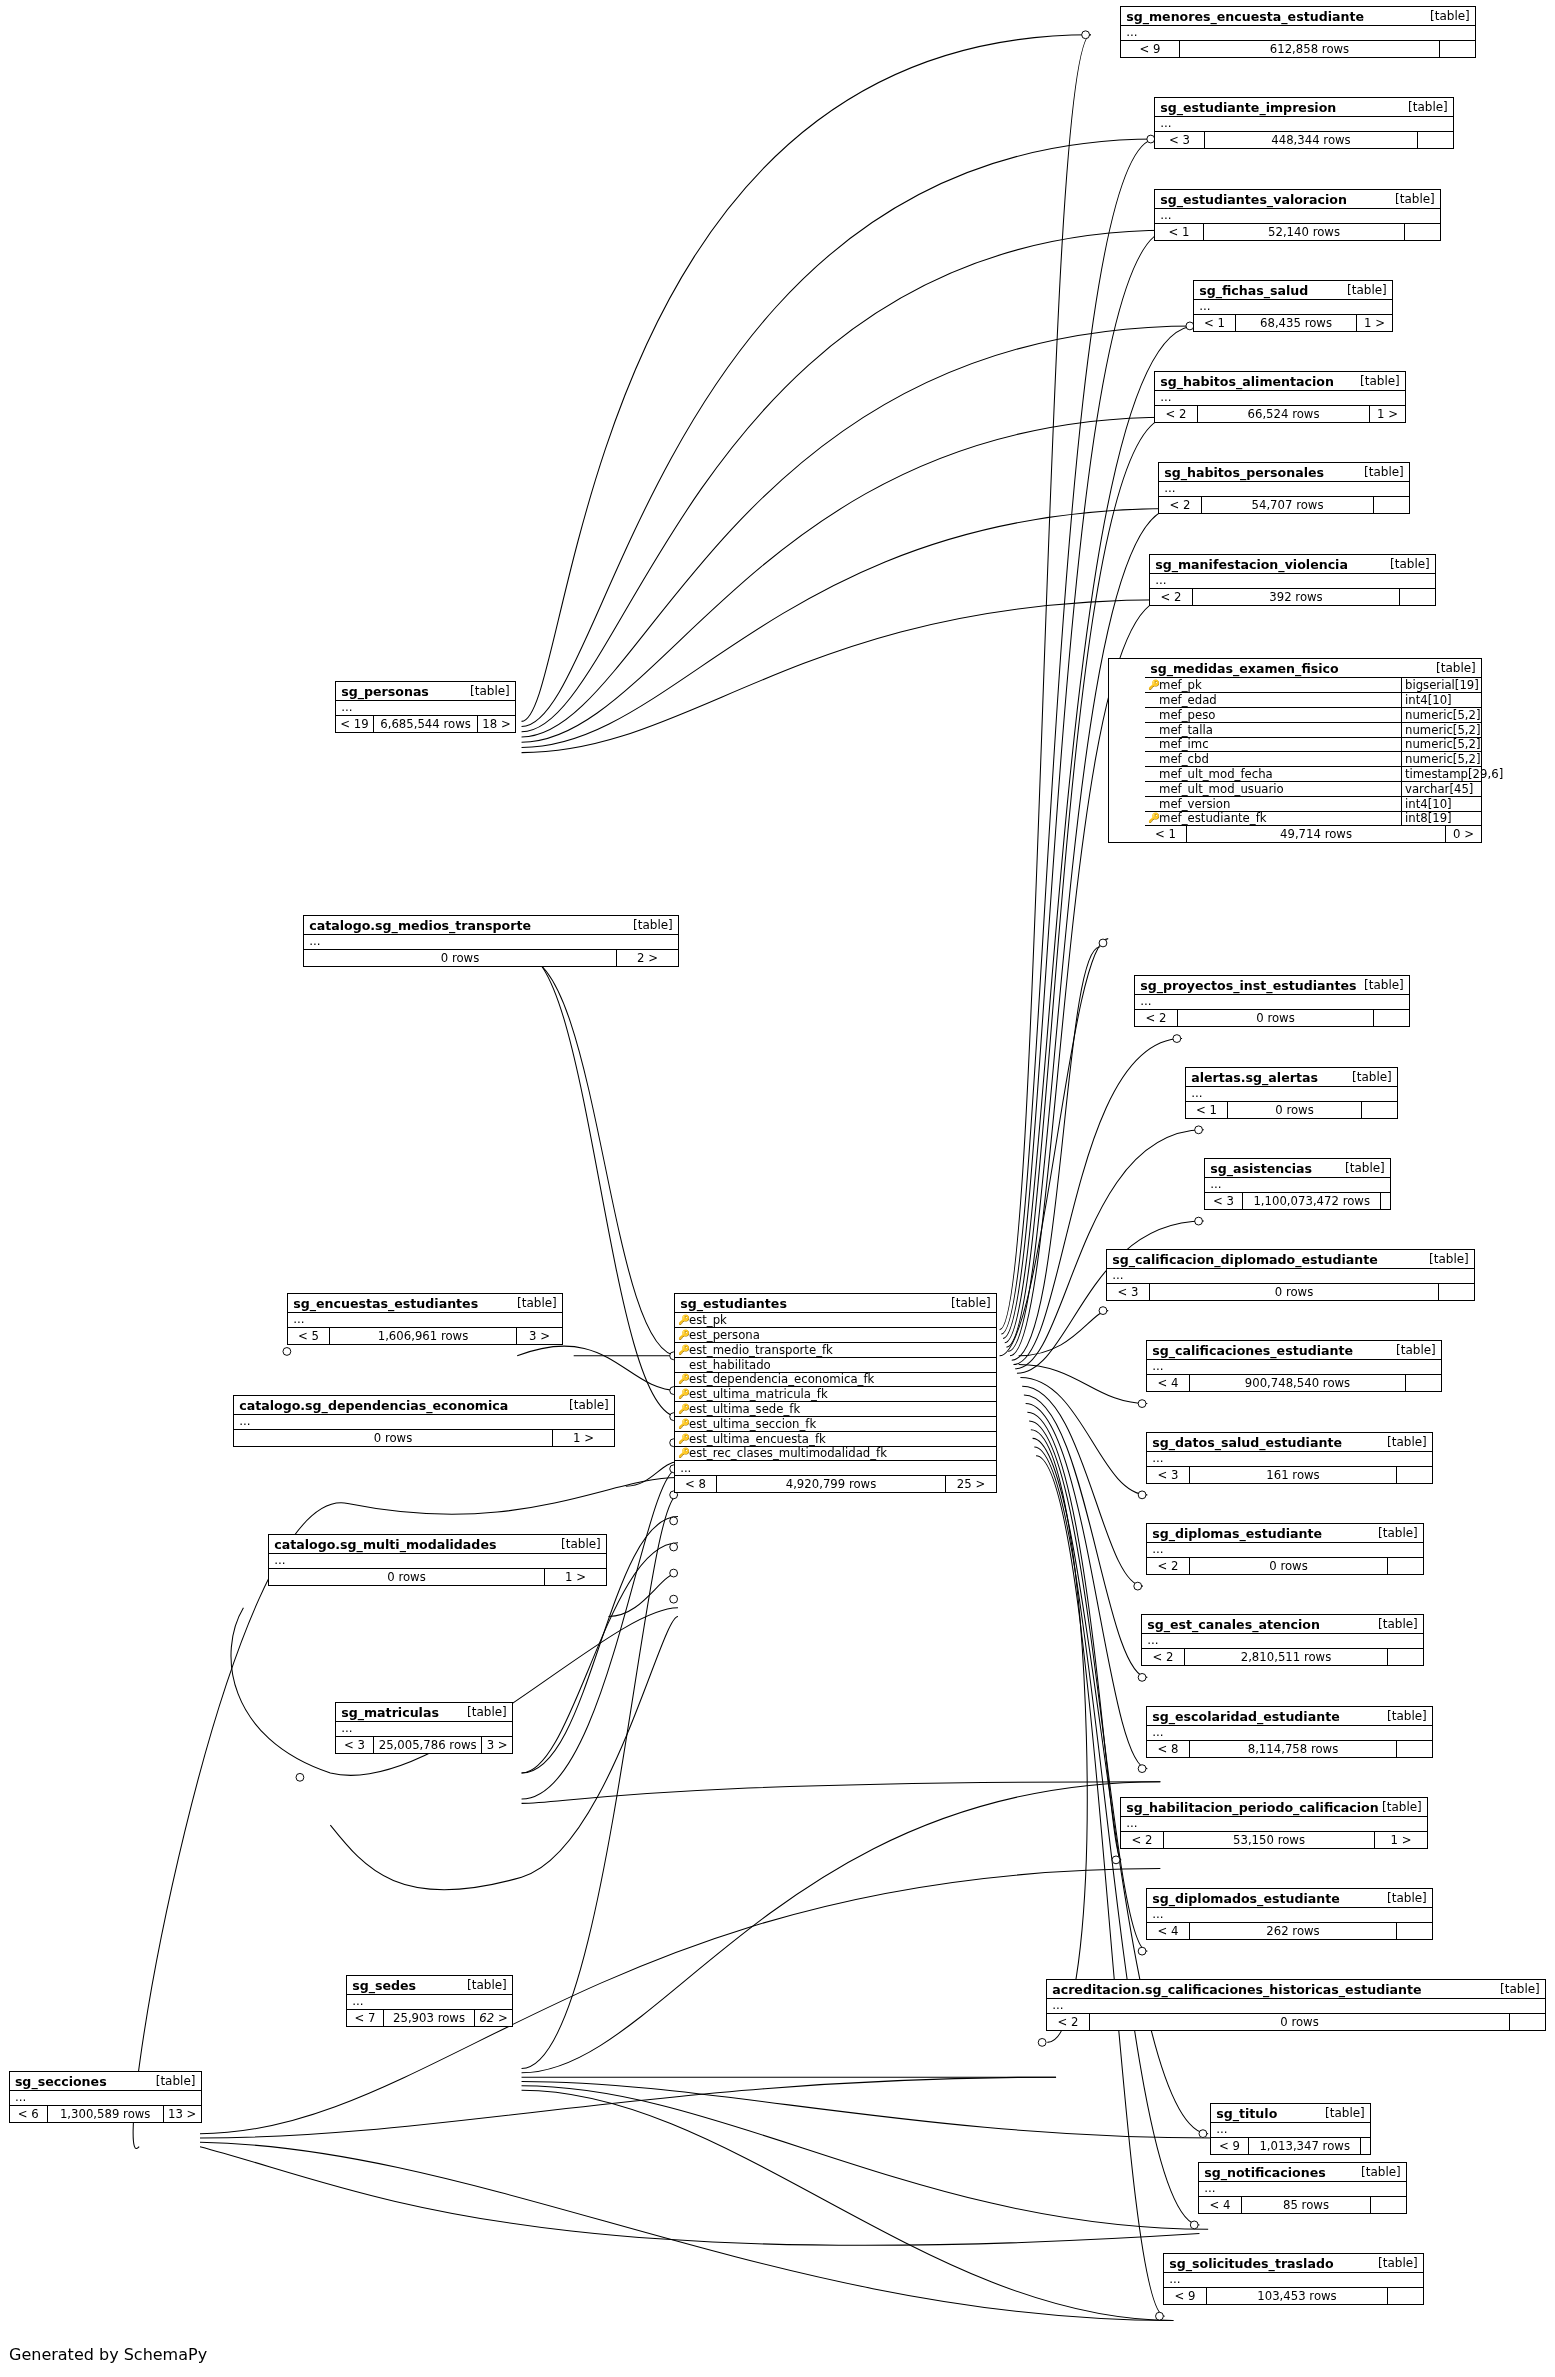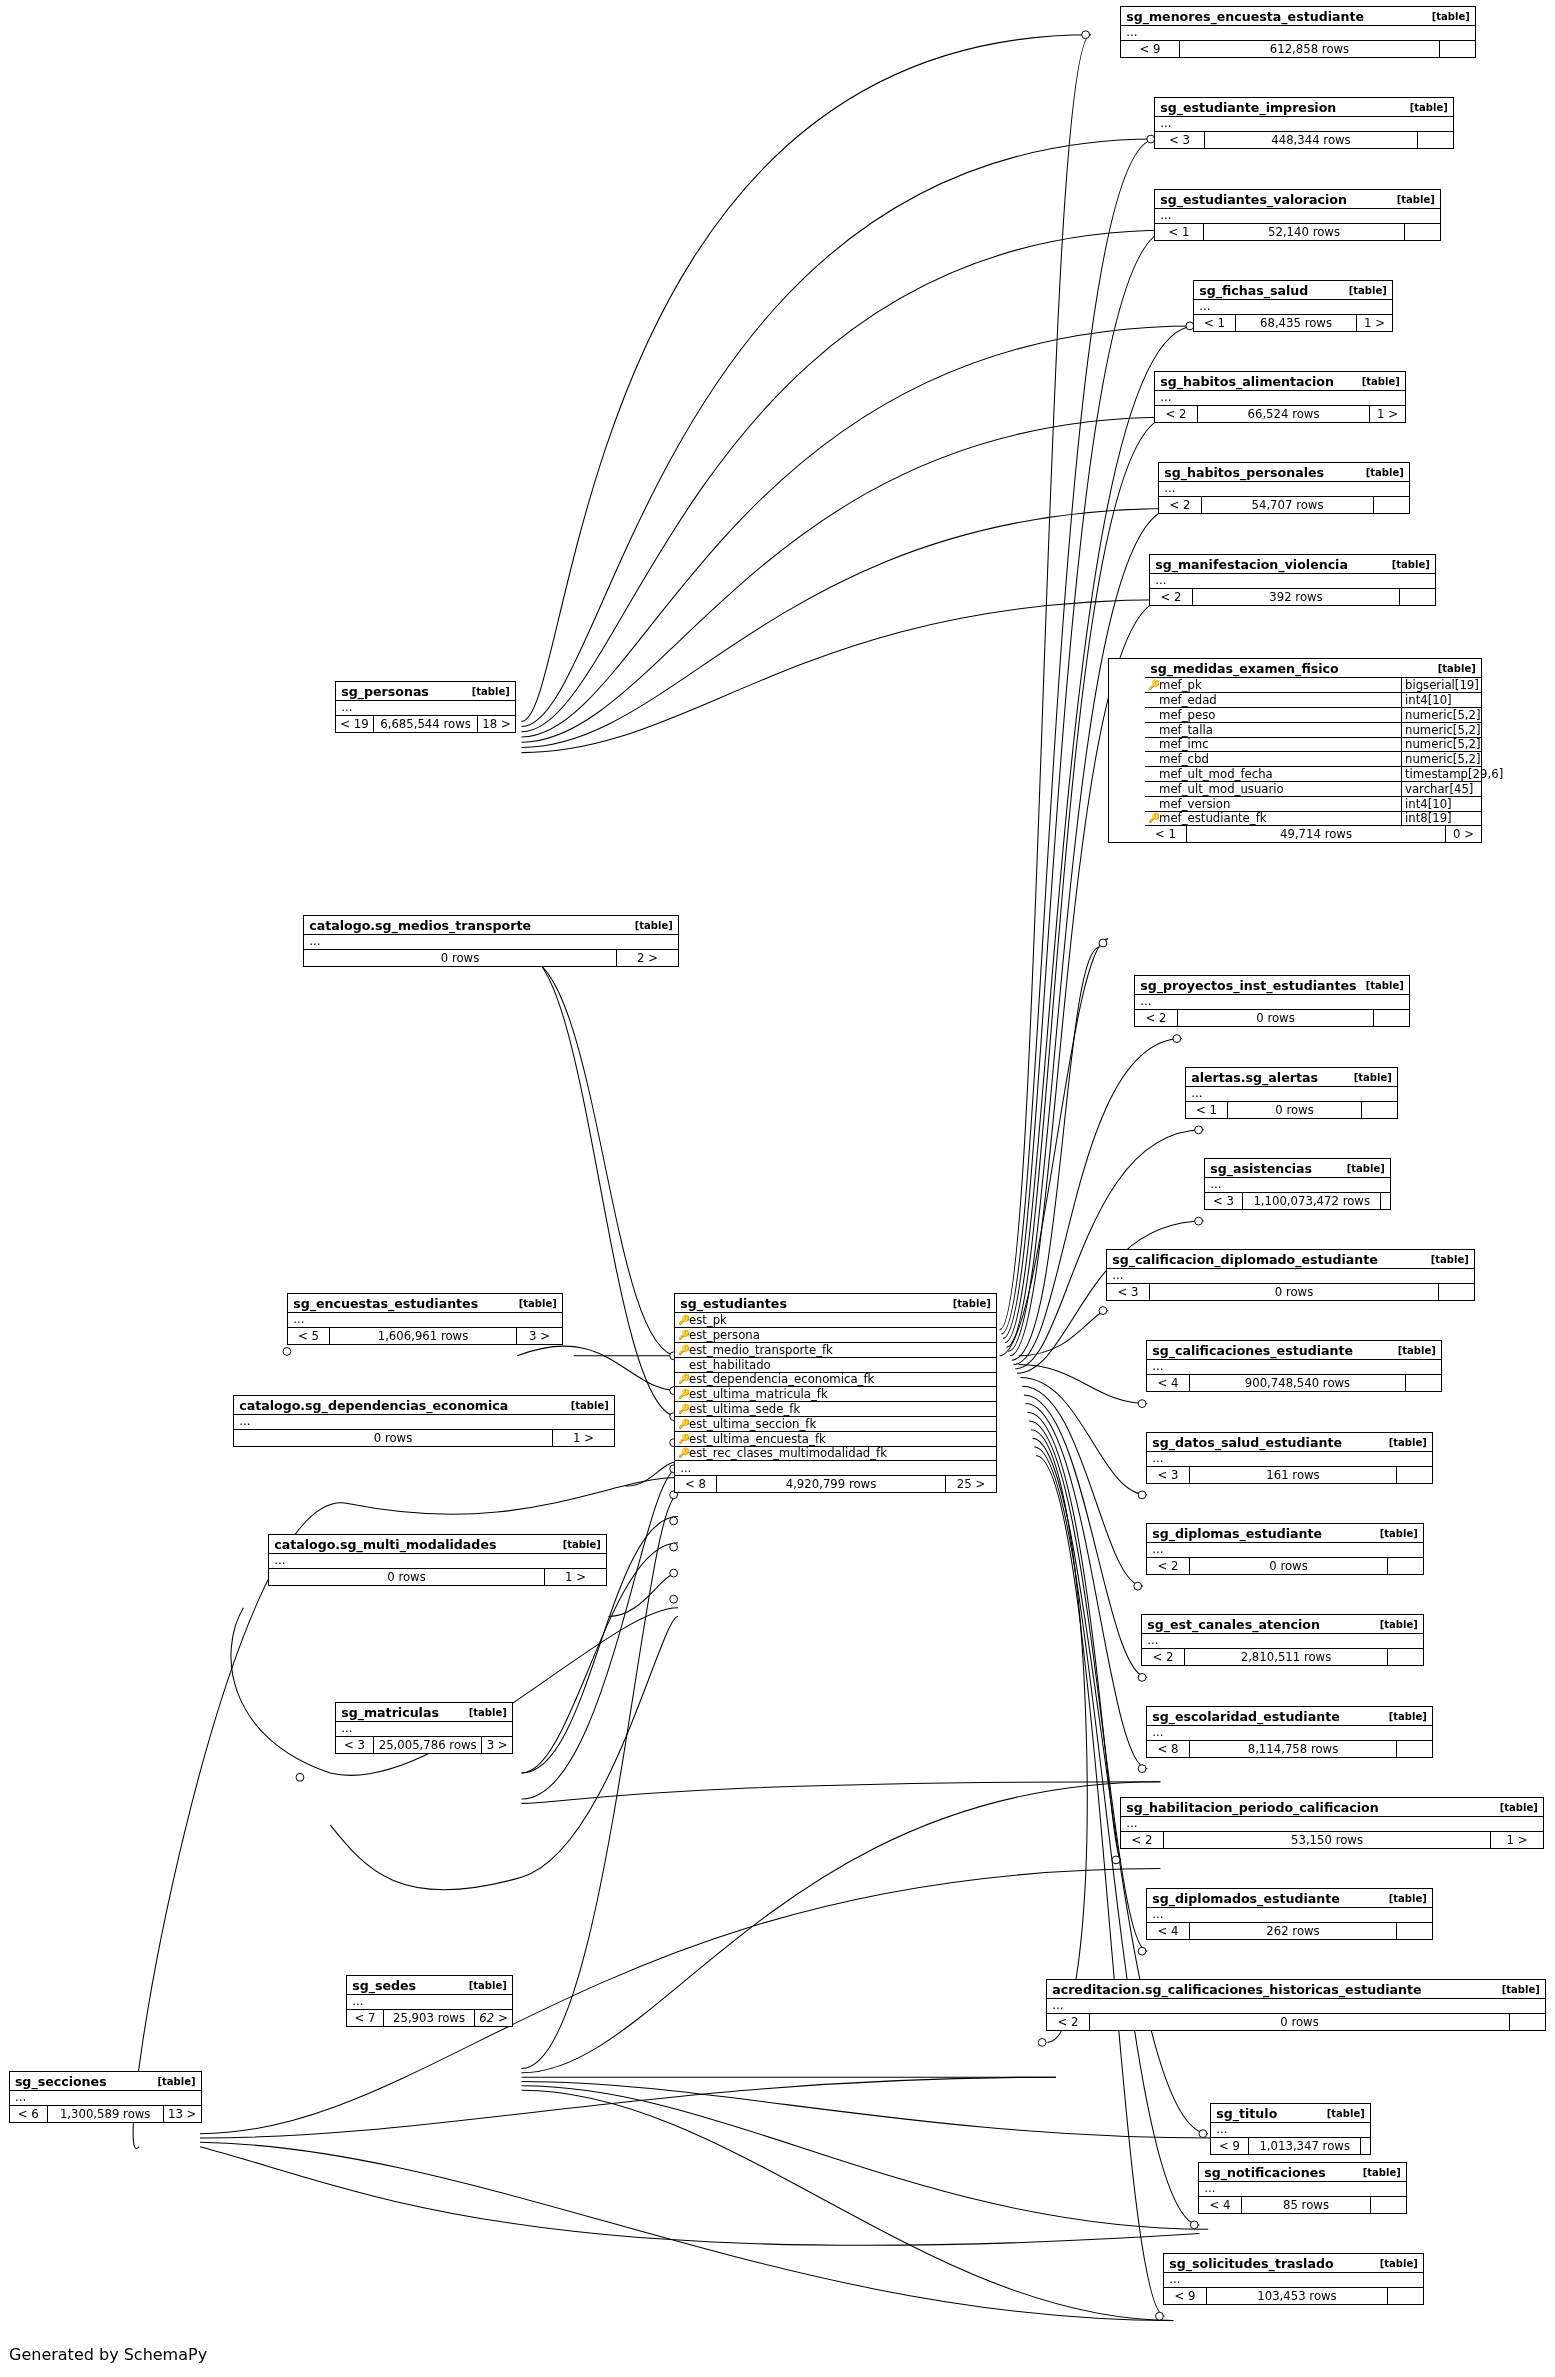--- a/index.html
+++ b/index.html
@@ -2,21 +2,21 @@
 <html style="font-size:14px"><head>
 <meta charset="utf-8">
 <style>
   html,body{margin:0;padding:0;background:#ffffff;}
   body{font-family:"DejaVu Sans","Liberation Sans",sans-serif;}
   #canvas{position:relative;width:1555px;height:2377px;overflow:hidden;background:#fff;}
   svg.edges{position:absolute;left:0;top:0;width:1555px;height:2377px;pointer-events:none;}
   .node{position:absolute;border:0.9px solid #000;background:#fff;box-sizing:border-box;}
   .node .hdr{display:flex;justify-content:space-between;align-items:center;
     border-bottom:0.9px solid #000;padding:1.7px 5.2px;font-size:12.6px;font-weight:bold;}
-  .node .hdr .tag{font-weight:bold;font-size:10px;}
+  .node .hdr .tag{font-weight:normal;font-size:12px;}
   .node .dots{padding:0 5.2px;font-size:12px;line-height:1.05;border-bottom:0.9px solid #000;height:14.8px;box-sizing:border-box;}
   .node .foot{display:flex;font-size:11.7px;}
   .node .foot .c{padding:0.9px 4.3px;text-align:center;box-sizing:border-box;white-space:nowrap;}
   .node .foot .c.left{border-right:0.9px solid #000;}
   .node .foot .c.mid{flex:1;border-right:0.9px solid #000;}
   .node .foot .c.right{min-width:35px;}
   .cols{font-size:11.7px;}
   .cols .row{display:flex;border-bottom:0.9px solid #000;height:14.8px;align-items:center;box-sizing:border-box;}
   .cols .row .nm{flex:1;padding-left:14px;position:relative;white-space:nowrap;overflow:hidden;}
   .cols .row .ty{width:76px;border-left:0.9px solid #000;padding-left:3.5px;white-space:nowrap;}
@@ -411,21 +411,21 @@
       <span class="tag">[table]</span>
     </div>
     <div class="dots">...</div>
     <div class="foot">
       <span class="c left" style="width:43px;">&lt; 8</span>
       <span class="c mid">8,114,758 rows</span>
       <span class="c right"></span>
     </div>
   </div>
 
-  <div class="node" style="left:1120px;top:1797px;width:424px;">
+  <div class="node" style="left:1120px;top:1797px;width:308px;">
     <div class="hdr">
       <span>sg_habilitacion_periodo_calificacion</span>
       <span class="tag">[table]</span>
     </div>
     <div class="dots">...</div>
     <div class="foot">
       <span class="c left" style="width:43px;">&lt; 2</span>
       <span class="c mid">53,150 rows</span>
       <span class="c right" style="min-width:52px;">1 &gt;</span>
     </div>

